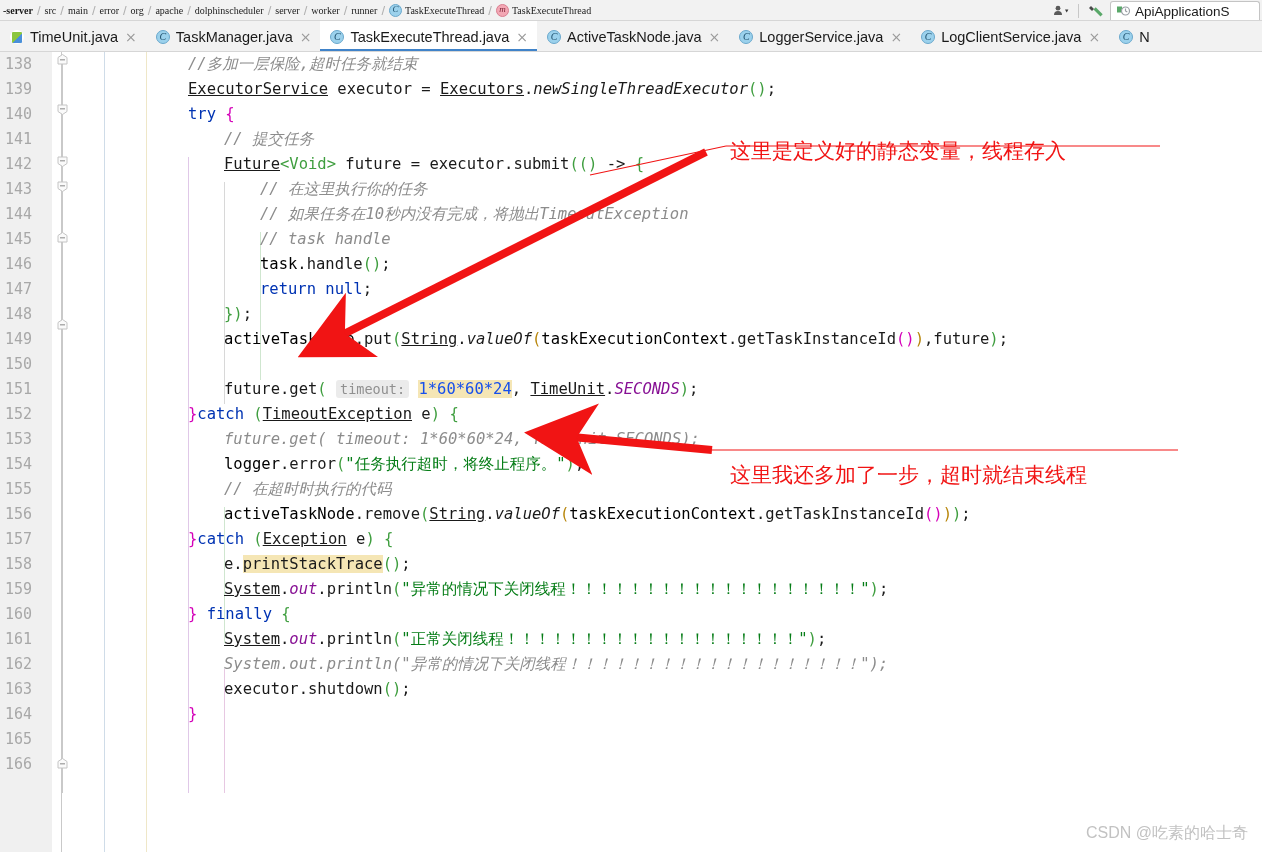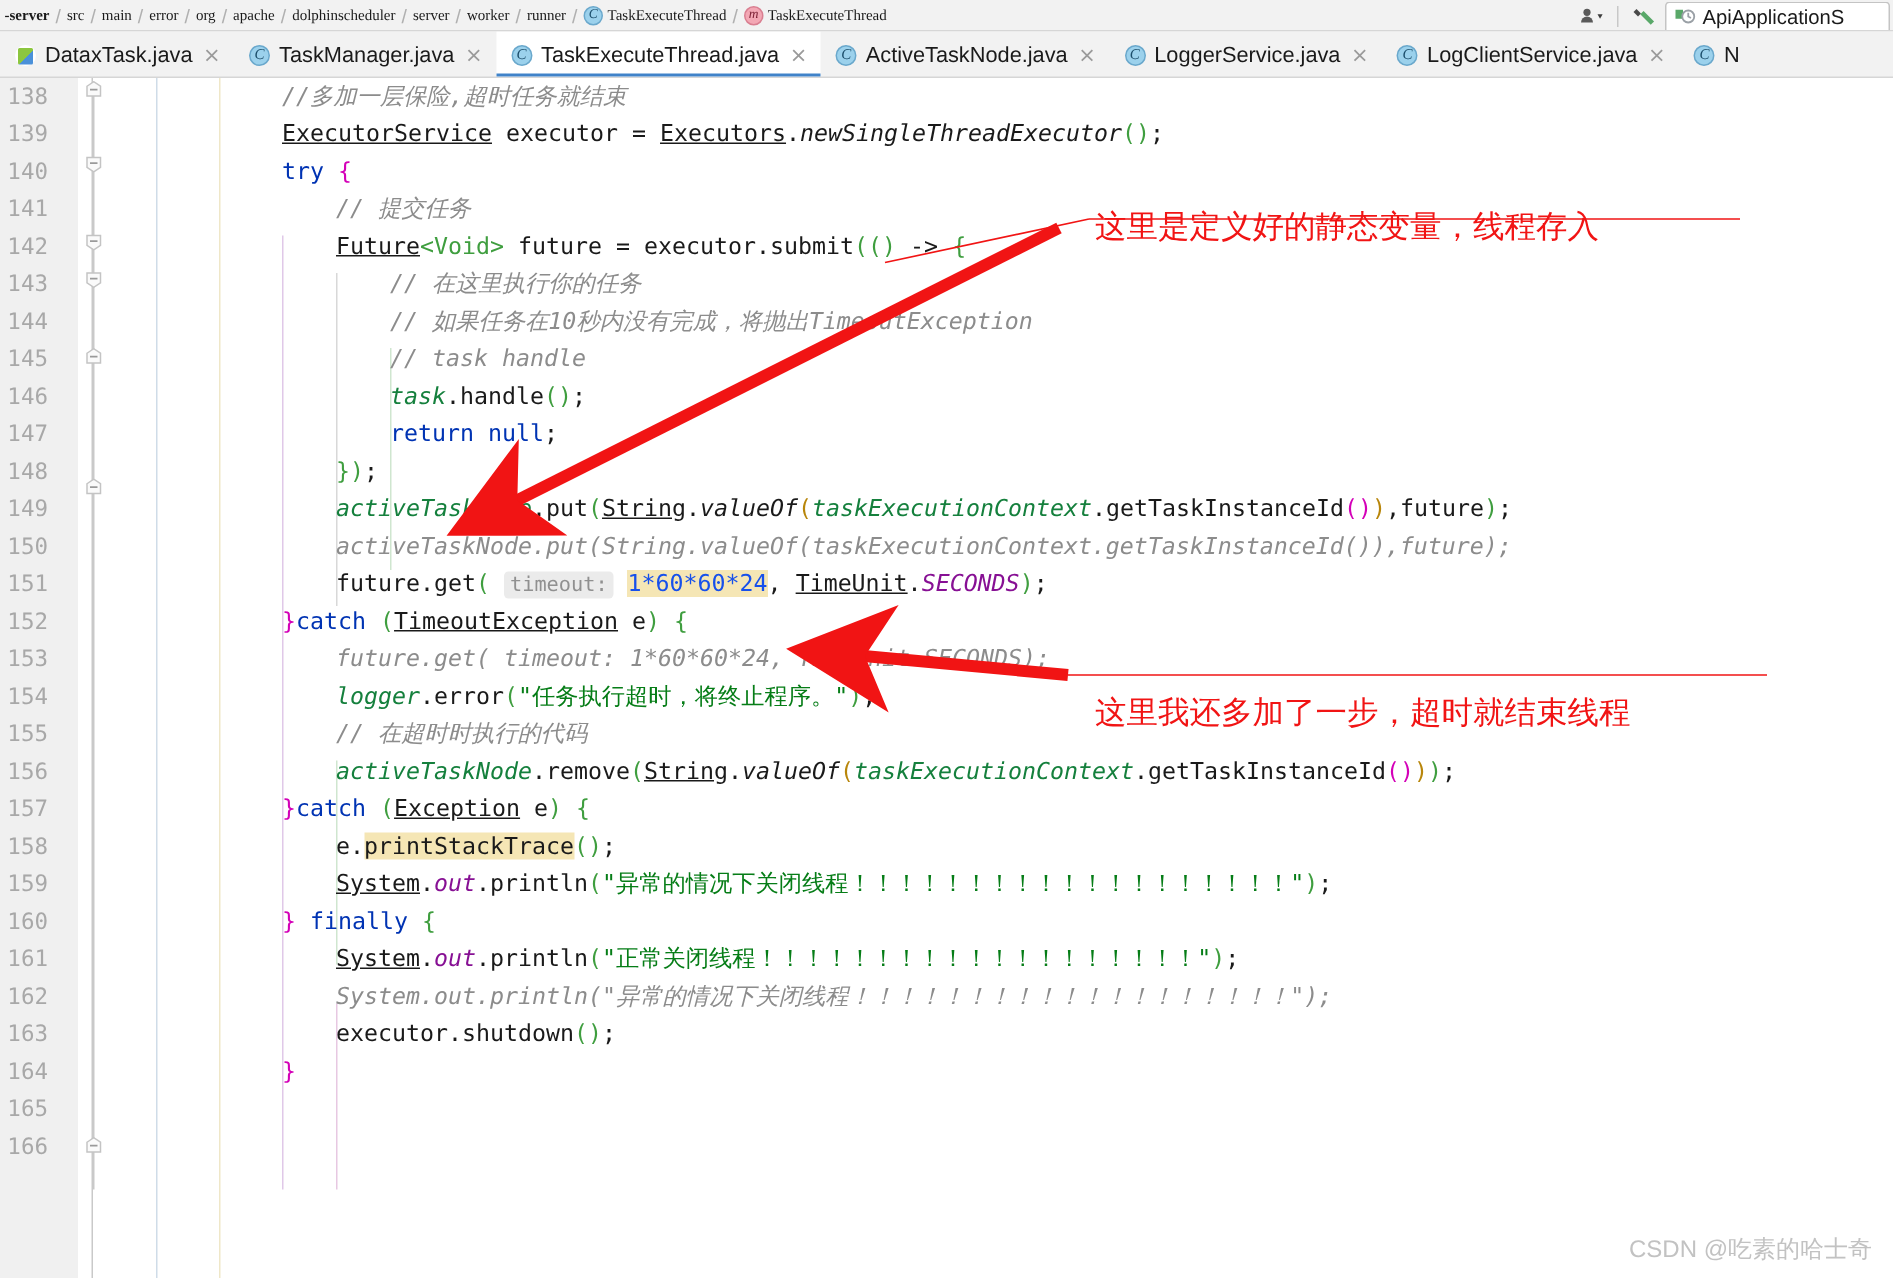--- a/index.html
+++ b/index.html
@@ -142,21 +142,21 @@
   }
   
   .guide { position: absolute; width: 1px; }
 
   
   .kw   { color: #0033b3; }
   .br   { color: #d400b8; }
   .brg  { color: #3f9e3f; }
   .bry  { color: #b8860b; }
   .id   { color: #1a1a1a; }
-  .fld  { color: #15803d; font-style: italic; }
+  .fld  { color: #000000; }
   .stat { color: #1a1a1a; font-style: italic; }
   .mcall{ color: #1a1a1a; }
   .cmt  { color: #8c8c8c; font-style: italic; }
   .str  { color: #067d17; }
   .num  { color: #1750eb; }
   .cstb { color: #871094; font-style: italic; }
   .typ  { color: #1a1a1a; text-decoration: underline; }
   .gen  { color: #3f9e3f; }
   .hl   { background: #f5e6b5; }
   .param-hint {
@@ -236,21 +236,21 @@
         </svg>
       </span>
       <span>ApiApplicationS</span>
     </div>
   </div>
 </div>
 
 <div id="tab-bar">
   <div class="tab">
     <i class="tab-icon datax"></i>
-    <span>DataxTask.java</span>
+    <span>TimeUnit.java</span>
     <span class="tab-close">×</span>
   </div>
   <div class="tab">
     <i class="tab-icon"></i>
     <span>TaskManager.java</span>
     <span class="tab-close">×</span>
   </div>
   <div class="tab active">
     <i class="tab-icon"></i>
     <span>TaskExecuteThread.java</span>
@@ -387,21 +387,20 @@
     <div class="cl" style="top:175px; padding-left:72px;"><span class="cmt">// task handle</span></div>
 
     <div class="cl" style="top:200px; padding-left:72px;"><span class="fld">task</span><span class="id">.</span><span class="mcall">handle</span><span class="brg">()</span><span class="id">;</span></div>
 
     <div class="cl" style="top:225px; padding-left:72px;"><span class="kw">return</span> <span class="kw">null</span><span class="id">;</span></div>
 
     <div class="cl" style="top:250px; padding-left:36px;"><span class="brg">})</span><span class="id">;</span></div>
 
     <div class="cl" style="top:275px; padding-left:36px;"><span class="fld">activeTaskNode</span><span class="id">.</span><span class="mcall">put</span><span class="brg">(</span><span class="typ">String</span><span class="id">.</span><span class="stat">valueOf</span><span class="bry">(</span><span class="fld">taskExecutionContext</span><span class="id">.</span><span class="mcall">getTaskInstanceId</span><span class="br">()</span><span class="bry">)</span><span class="id">,</span><span class="id">future</span><span class="brg">)</span><span class="id">;</span></div>
 
-    <div class="cl" style="top:300px; padding-left:36px;"><span class="cmt">activeTaskNode.put(String.valueOf(taskExecutionContext.getTaskInstanceId()),future);</span></div>
 
     <div class="cl" style="top:325px; padding-left:36px;"><span class="id">future</span><span class="id">.</span><span class="mcall">get</span><span class="brg">(</span> <span class="param-hint">timeout:</span> <span class="hl num">1*60*60*24</span><span class="id">,</span> <span class="typ">TimeUnit</span><span class="id">.</span><span class="cstb">SECONDS</span><span class="brg">)</span><span class="id">;</span></div>
 
     <div class="cl" style="top:350px;"><span class="br">}</span><span class="kw">catch</span> <span class="brg">(</span><span class="typ">TimeoutException</span> <span class="id">e</span><span class="brg">)</span> <span class="brg">{</span></div>
 
     <div class="cl" style="top:375px; padding-left:36px;"><span class="cmt">future.get( timeout: 1*60*60*24, TimeUnit.SECONDS);</span></div>
 
     <div class="cl" style="top:400px; padding-left:36px;"><span class="fld">logger</span><span class="id">.</span><span class="mcall">error</span><span class="brg">(</span><span class="str">"任务执行超时，将终止程序。"</span><span class="brg">)</span><span class="id">;</span></div>
 
     <div class="cl" style="top:425px; padding-left:36px;"><span class="cmt">// 在超时时执行的代码</span></div>

